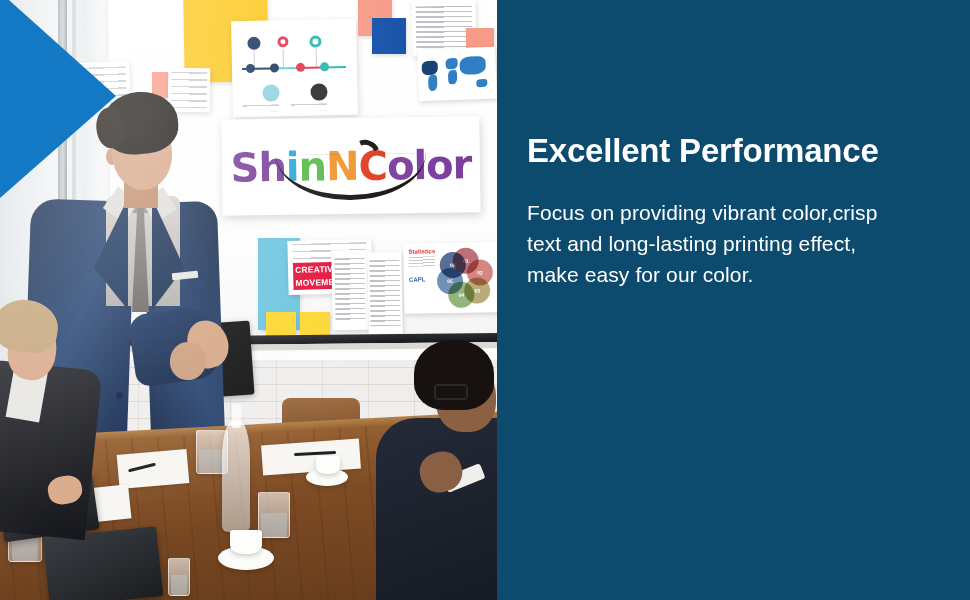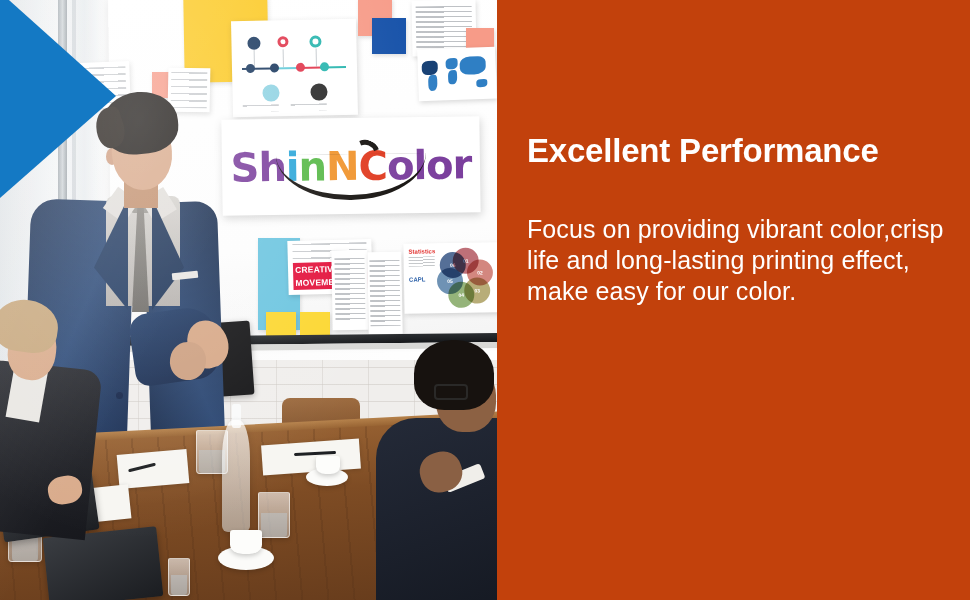--- a/index.html
+++ b/index.html
@@ -216,21 +216,21 @@
   
   .chev { position:absolute; pointer-events:none; }
   .chev-back { left:-52px; top:-4px; }
   .chev-front { left:-66px; top:-2px; }
 
   
   .blue-panel { position:absolute; left:497px; top:0; width:473px; height:600px; }
   .copy { position:absolute; left:30px; top:130px; width:425px; }
   .headline { color:#ffffff; font-size:33px; font-weight:bold; line-height:41px;
               letter-spacing:-.2px; }
-  .subcopy { color:#ffffff; font-size:25px; line-height:31px; margin-top:43px;
+  .subcopy { color:#ffffff; font-size:21px; line-height:31px; margin-top:26px;
              letter-spacing:.1px; }
 </style>
 </head>
 <body>
 
 <div class="banner">
 
   <div class="photo-panel">
 
     <div class="wall"></div>
@@ -409,26 +409,26 @@
   </svg>
   <svg class="chev chev-front" width="260" height="230" viewBox="0 0 260 230">
     <polygon points="66,0 180,97 66,194 66,128 112,97 66,66" fill="#1479c4"></polygon>
     <polygon points="66,0 180,97 66,194 0,194 0,0" fill="#1479c4" opacity="0"></polygon>
   </svg>
   <svg class="chev" style="left:-66px; top:-2px;" width="260" height="230" viewBox="0 0 260 230">
     <polygon points="66,-6 182,98 66,200 66,-6" fill="#1479c4"></polygon>
     <polygon points="0,-6 116,98 0,200" fill="#0a5a91" opacity="0"></polygon>
   </svg>
 
-  <div class="blue-panel" style="background:#c2410c;padding-left:17px;">
+  <div class="blue-panel" style="background:#0c4a6e;padding-left:17px;">
     <div class="copy">
       <h1 class="headline">
         <span>Excellent Performance</span><br>
       </h1>
       <p class="subcopy">
         <span>Focus on providing vibrant color,crisp</span><br>
-        <span>life and long-lasting printing effect,</span><br>
+        <span>text and long-lasting printing effect,</span><br>
         <span>make easy for our color.</span>
       </p>
     </div>
   </div>
 
 </div>
 
 </body></html>

